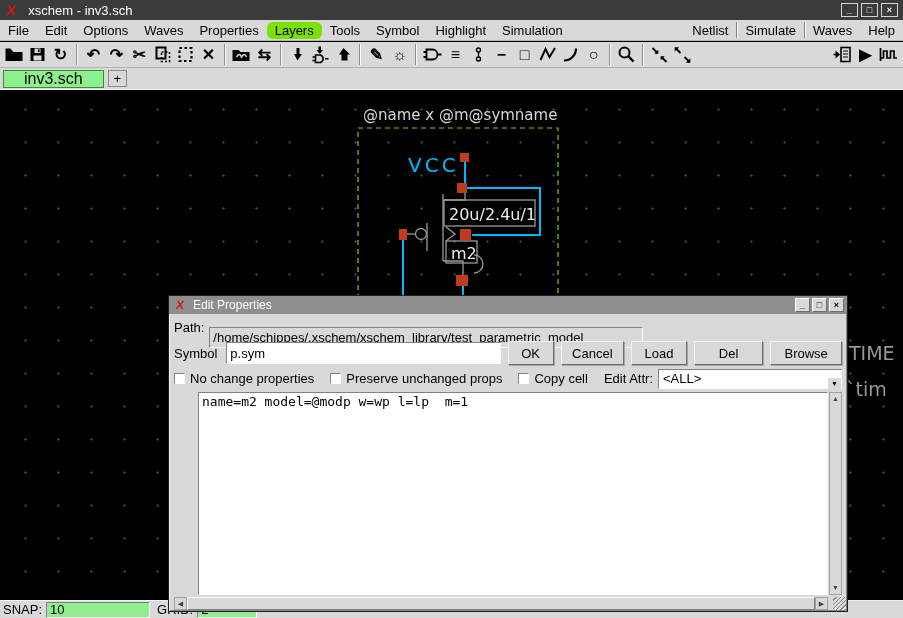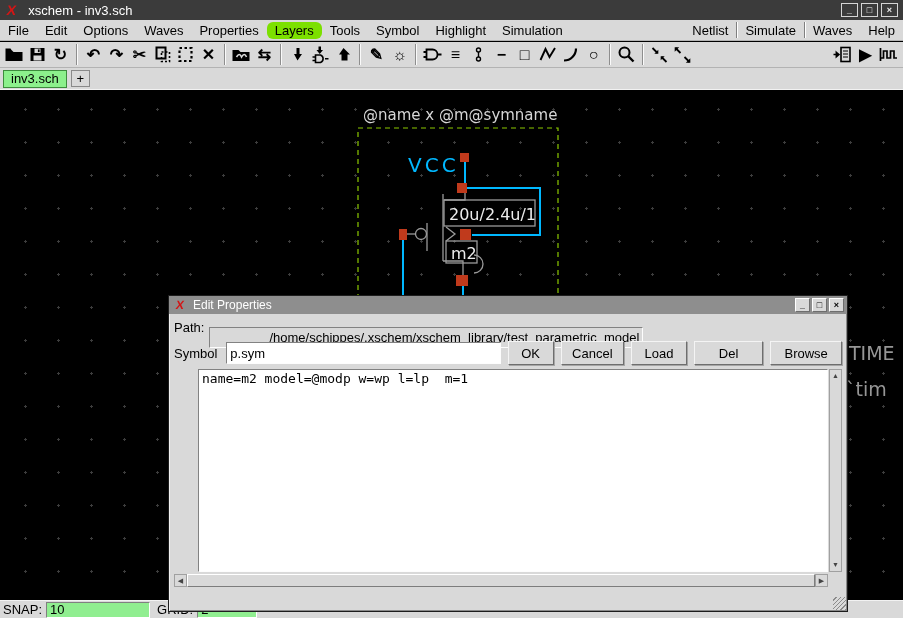--- a/index.html
+++ b/index.html
@@ -28,21 +28,21 @@
              display:flex; align-items:center; padding:0 3px; border-bottom:1px solid #b3b3b3; }
   .ticon { width:23px; height:23px; display:flex; align-items:center; justify-content:center;
            font-size:16px; font-weight:bold; color:#000; }
   .ticon svg { display:block; }
   .tsep { width:0; height:21px; border-left:1px solid #8e8e8e; border-right:1px solid #fafafa; margin:0 4px; }
   .tspring { flex:1; }
 
   
   .tabbar { position:absolute; top:68px; left:0; width:903px; height:22px; background:#d9d9d9;
             display:flex; align-items:center; gap:4px; padding:0 0 0 3px; border-bottom:1px solid #f2f2f2; }
-  .tab-active { background:#8cf08c; border:1px solid #3d8c3d; font-size:13px; padding:0 7px; height:18px; line-height:16px; color:#000; }
+  .tab-active { background:#8cf08c; border:1px solid #3d8c3d; font-size:16px; padding:0 20px; height:18px; line-height:16px; color:#000; }
   .tab-plus { background:#d9d9d9; border:1px solid #8a8a8a; font-size:13px; width:19px; height:17px; line-height:15px; text-align:center; color:#000; }
 
   
   .canvas { position:absolute; top:90px; left:0; width:903px; height:510px; background-color:#000;
             background-image:radial-gradient(circle,#3d3d3d 1px,transparent 1.4px);
             background-size:33px 33px; background-position:9px 3px; }
   .canvas svg { position:absolute; top:0; left:0; }
 
   
   .statusbar { position:absolute; top:600px; left:0; width:903px; height:18px; background:#d9d9d9;
@@ -54,21 +54,21 @@
   .dialog { position:absolute; left:168px; top:295px; width:680px; height:317px; background:#d9d9d9;
             border:1px solid #1e1e1e; box-shadow:inset 1px 1px 0 #f0f0f0, inset -1px -1px 0 #8a8a8a;
             font-size:13px; color:#000; z-index:5; }
   .dtitle { height:18px; background:#8e8e8e; display:flex; align-items:center; color:#fff; font-size:12px; padding:0 3px; }
   .dtitle .xlogo { font-size:12px; margin:0 9px 0 4px; }
   .dbtns { margin-left:auto; display:flex; gap:2px; }
   .dbtn { width:15px; height:14px; background:#d9d9d9; border:1px solid; border-color:#ffffff #6e6e6e #6e6e6e #ffffff;
           color:#000; font-size:9px; line-height:12px; text-align:center; font-weight:bold; }
   .drow { display:flex; align-items:center; padding:0 5px; }
   .sunken { border:1px solid; border-color:#828282 #fdfdfd #fdfdfd #828282; }
-  .dpath-row { height:24px; margin-top:1px;text-align:right; }
+  .dpath-row { height:24px; margin-top:1px; }
   .dpath-field { margin-left:5px; width:434px; height:21px; line-height:19px; padding:0 3px; background:#d9d9d9; white-space:nowrap; overflow:hidden;margin-top:20px; }
   .dsym-row { height:28px; }
   .dentry { margin-left:9px; width:276px; height:22px; background:#fff; padding:0 3px;
             font:13px "Liberation Sans",sans-serif; color:#000; outline:none; }
   .pbtn { height:24px; background:#d9d9d9; border:1px solid; border-color:#f4f4f4 #6e6e6e #6e6e6e #f4f4f4;
           box-shadow:1px 1px 0 #a5a5a5; font:13px "Liberation Sans",sans-serif; color:#000; margin-left:7px; }
   .dcheck-row { height:23px; }
   .cbox { width:11px; height:11px; background:#fff; border:1px solid; border-color:#828282 #fdfdfd #fdfdfd #828282;
           margin-right:5px; flex:none; }
   .clabel { margin-right:16px; white-space:nowrap; }
@@ -325,20 +325,33 @@
     <div class="drow dsym-row">
       <span>Symbol</span>
       <input class="dentry sunken" value="p.sym" style="">
       <button class="pbtn" style="width:46px">OK</button>
       <button class="pbtn" style="width:64px">Cancel</button>
       <button class="pbtn" style="width:56px">Load</button>
       <button class="pbtn" style="width:70px">Del</button>
       <button class="pbtn" style="width:72px">Browse</button>
     </div>
 
+    <div class="drow dcheck-row">
+      <span class="cbox"></span>
+      <span class="clabel">No change properties</span>
+      <span class="cbox"></span>
+      <span class="clabel">Preserve unchanged props</span>
+      <span class="cbox"></span>
+      <span class="clabel">Copy cell</span>
+      <span>Edit Attr:</span>
+      <span class="combo">
+        <span>&lt;ALL&gt;</span>
+        <span class="combo-arrow">▼</span>
+      </span>
+    </div>
 
     <div class="dtext-wrap">
       <div class="dtext">name=m2 model=@modp w=wp l=lp  m=1</div>
       <div class="vscroll">
         <span class="sarrow varrow">▲</span>
         <span class="vtrack"></span>
         <span class="sarrow varrow">▼</span>
       </div>
     </div>
 

